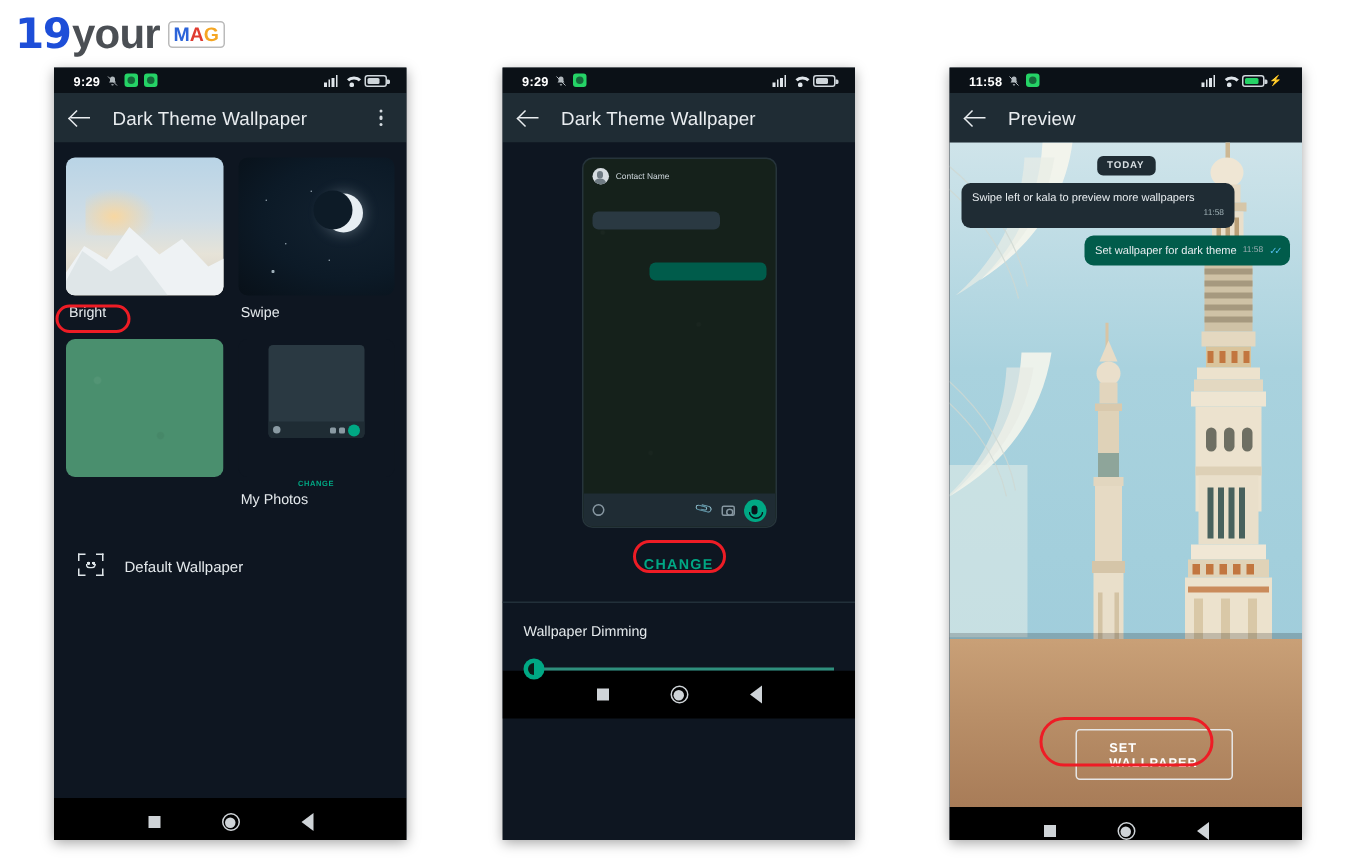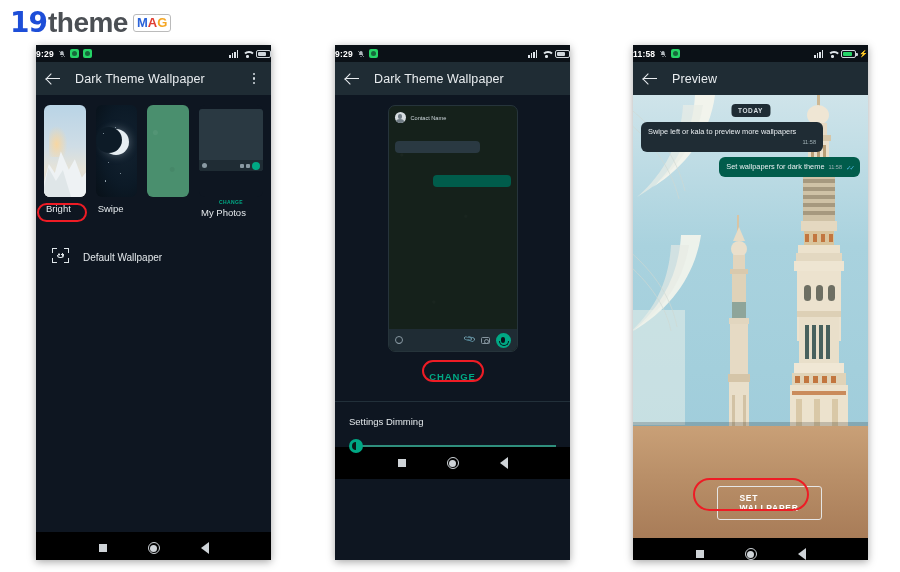--- a/index.html
+++ b/index.html
@@ -28,21 +28,21 @@
     box-shadow: 0 2px 8px rgba(0,0,0,0.35);
     overflow: hidden;
   }
   #phone1 { left: 36px; }
   #phone2 { left: 335px; }
   #phone3 { left: 633px; }
 
   
   .statusbar {
     height: 17px; background: #0b1117; color: #ffffff;
-    display: flex; align-items: center; padding: 0 0;
+    display: flex; align-items: center; padding: 0 13px;
     font-size: 8px; font-weight: bold;
   }
   .sb-left { display: flex; align-items: center; gap: 4px; }
   .sb-time { font-size: 8.5px; letter-spacing: 0.2px; }
   .sb-icon-mute { width: 8px; height: 8px; opacity: .85; }
   .sb-badge { width: 9px; height: 9px; background: #25d366; border-radius: 2px; display:flex; align-items:center; justify-content:center;}
   .sb-badge i { display:block; width:5px; height:5px; background:#0b1117; border-radius:50%; opacity:.55;}
   .sb-right { margin-left: auto; display: flex; align-items: center; gap: 4px; }
   .bars { display: flex; align-items: flex-end; gap: 1px; height: 8px; }
   .bars i { width: 1.5px; background: #dfe5ea; display: block; }
@@ -61,21 +61,21 @@
   .appbar { height: 33px; background: #1f2c34; display: flex; align-items: center; padding: 0 10px; }
   .appbar .back { width: 15px; height: 15px; flex: none; position: relative; }
   .appbar .back:before{content:"";position:absolute;left:1px;top:7px;width:13px;height:1.4px;background:#e9edf0;}
   .appbar .back:after{content:"";position:absolute;left:1px;top:3.6px;width:7px;height:7px;border-left:1.4px solid #e9edf0;border-bottom:1.4px solid #e9edf0;transform:rotate(45deg);}
   .appbar .title { color: #e9edf0; font-size: 12.5px; margin-left: 14px; letter-spacing: .1px;}
   .appbar .kebab { margin-left: auto; width: 14px; height: 16px; display:flex; flex-direction:column; align-items:center; justify-content:center; gap:2px;}
   .appbar .kebab i { width: 2.4px; height: 2.4px; border-radius: 50%; background: #d6dde2; display:block;}
 
   
   .p1body { background: #0e1621; height: 437px; padding: 10px 8px 0 8px; position: relative; }
-  .grid { display: grid; grid-template-columns: 1fr 1fr 1fr 1fr; column-gap: 10px; row-gap: 2px; }
+  .grid { display: grid; grid-template-columns: 1fr 1fr; column-gap: 10px; row-gap: 2px; }
   .thumb { height: 92px; border-radius: 6px; overflow: hidden; position: relative; }
   .thumb-label { color: #e4e9ec; font-size: 9.5px; padding: 6px 2px 10px 2px; position:relative; }
 
   
   .th-bright { background: linear-gradient(#b9d4e6 0%, #cfdde6 45%, #e6e3d8 70%, #d6cfc2 100%); }
   .th-bright .mtn { position:absolute; left:-10%; bottom:0; width:120%; height:62%;
      background:#eef2f4; clip-path: polygon(0% 100%, 18% 42%, 30% 58%, 42% 20%, 58% 52%, 70% 34%, 84% 66%, 100% 48%, 100% 100%); }
   .th-bright .mtn2 { position:absolute; left:-5%; bottom:0; width:70%; height:46%;
      background:#dfe6e8; clip-path: polygon(0% 100%, 22% 30%, 48% 62%, 72% 36%, 100% 100%); }
   .th-bright .glow { position:absolute; left:12%; top:22%; width:46%; height:34%; background: radial-gradient(ellipse at 40% 60%, rgba(255,214,150,.85), rgba(255,214,150,0) 68%); }
@@ -185,21 +185,21 @@
   .nav-home i{ width:7px;height:7px;border-radius:50%;background:#cfd4d8; display:block;}
   .nav-back { width:0;height:0;border-top:6px solid transparent;border-bottom:6px solid transparent;border-right:8px solid #cfd4d8;}
 </style>
 </head>
 <body>
 
 <div class="page">
 
   <div class="logo">
     <span class="logo-19">19</span>
-    <span class="logo-kala">theme</span>
+    <span class="logo-kala">your</span>
     <span class="logo-mag">
       <span class="m1">M</span>
         <span class="m2">A</span>
         <span class="m3">G</span>
     </span>
   </div>
 
   <div class="phone" id="phone1">
     <div class="statusbar">
       <div class="sb-left">
@@ -357,21 +357,21 @@
       </div>
 
       <div class="change-wrap">
         <span class="change-btn">CHANGE</span>
         <div class="oval" style="left:50%; margin-left:-31px; top:-6px; width:62px; height:22px;"></div>
       </div>
 
       <div class="divider"></div>
 
       <div class="dimming">
-        <div class="dim-title">Settings Dimming</div>
+        <div class="dim-title">Wallpaper Dimming</div>
         <div class="slider">
           <span class="track"></span>
           <span class="thumb"></span>
         </div>
       </div>
 
     </div>
 
     <div class="navbar">
       <span class="nav-sq"></span>
@@ -517,21 +517,21 @@
       <div class="ground"></div>
 
       <div class="today">TODAY</div>
 
       <div class="bub bub-in">
         <span>Swipe left or kala to preview more wallpapers</span>
         <span class="bub-time">11:58</span>
       </div>
 
       <div class="bub bub-out">
-        <span>Set wallpapers for dark theme</span>
+        <span>Set wallpaper for dark theme</span>
         <span class="bub-time">11:58</span>
         <span class="ticks">✓✓</span>
       </div>
 
       <div class="setwall-wrap">
         <div class="setwall">SET WALLPAPER</div>
         <div class="oval" style="left:50%; margin-left:-58px; top:-8px; width:116px; height:33px;"></div>
       </div>
     </div>
 

